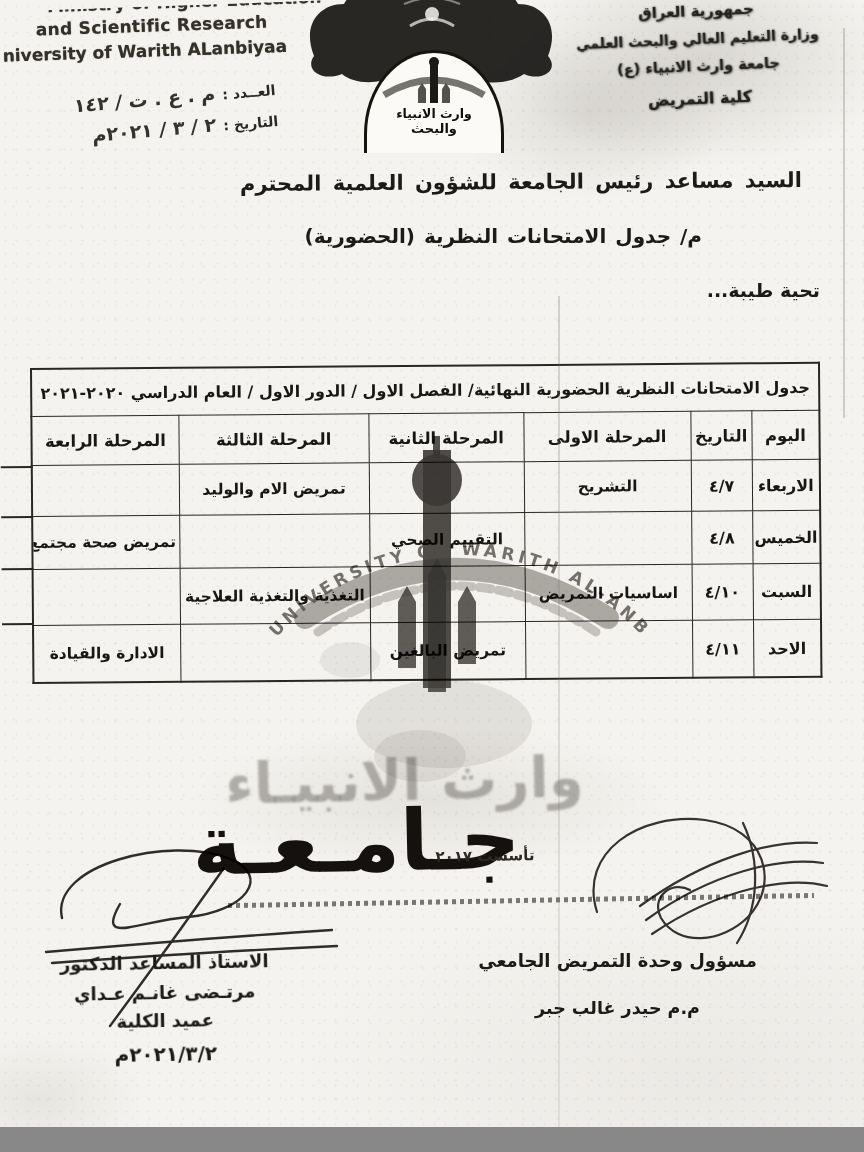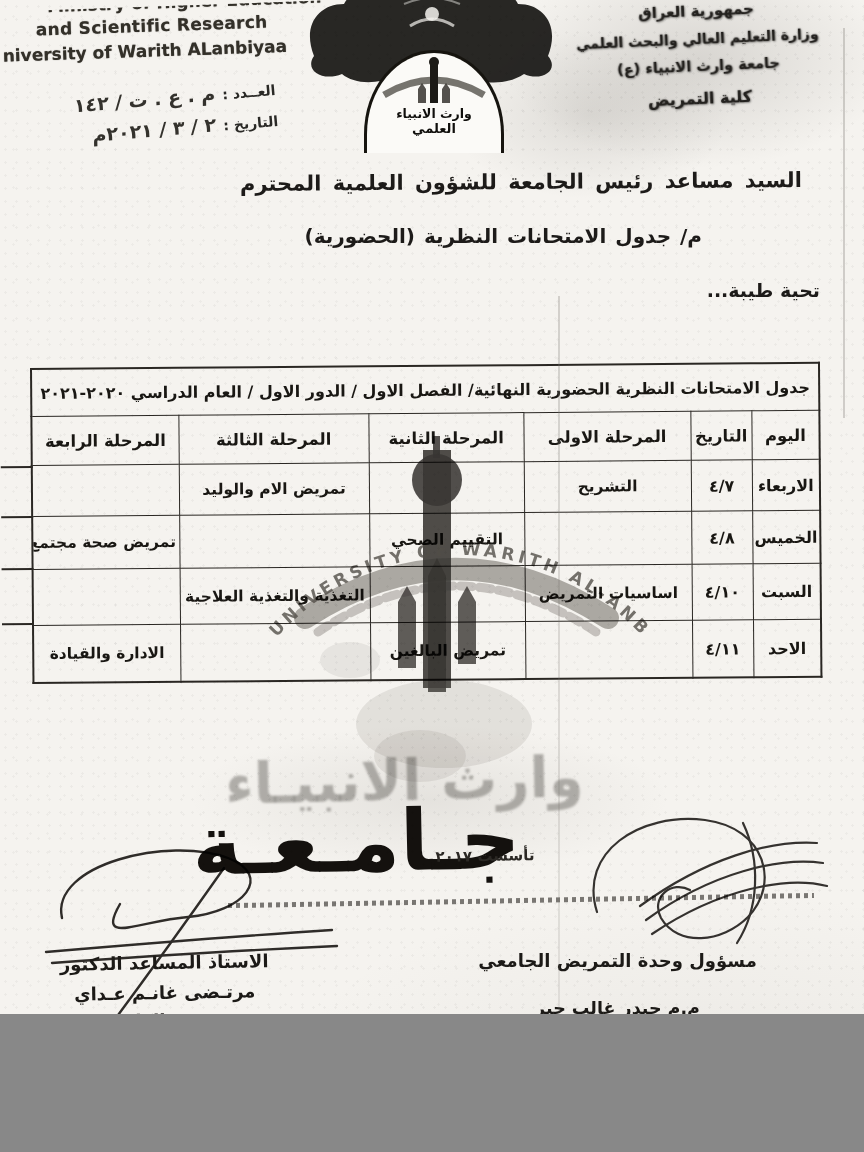--- a/index.html
+++ b/index.html
@@ -1,17 +1,17 @@
 <!DOCTYPE html>
 <html lang="ar"><head>
 <meta charset="utf-8">
 <style>
   html,body{margin:0;padding:0;background:#888;}
   .page{
-    position:relative;width:864px;height:1014px;overflow:hidden;
+    position:relative;width:864px;height:1127px;overflow:hidden;
     font-family:"DejaVu Sans",sans-serif;
     background:
       radial-gradient(ellipse 270px 150px at 700px 60px, rgba(98,94,88,.20), transparent 72%),
       radial-gradient(ellipse 200px 120px at 590px 115px, rgba(98,94,88,.16), transparent 70%),
       radial-gradient(ellipse 320px 100px at 430px 800px, rgba(110,106,98,.12), transparent 75%),
       radial-gradient(ellipse 140px 90px at 40px 1100px, rgba(110,106,98,.10), transparent 75%),
       radial-gradient(ellipse 520px 240px at 700px 1080px, rgba(120,116,108,.08), transparent 80%),
       #f5f3ef;
   }
   .grain{position:absolute;inset:0;pointer-events:none;
@@ -121,21 +121,21 @@
   </svg>
   <div class="emblem">
     <svg width="128" height="52" viewBox="0 0 128 52">
       <path d="M14,42 Q64,12 114,42" stroke="#4a4740" stroke-width="7" fill="none" opacity=".75"></path>
       <rect x="60" y="8" width="8" height="42" fill="#1c1a16"></rect>
       <circle cx="64" cy="9" r="5" fill="#1c1a16"></circle>
       <path d="M48,50 L48,36 L52,30 L56,36 L56,50 Z" fill="#2a2722" opacity=".8"></path>
       <path d="M72,50 L72,36 L76,30 L80,36 L80,50 Z" fill="#2a2722" opacity=".8"></path>
     </svg>
     <div class="emblem-t1">وارث الانبياء</div>
-    <div class="emblem-t2">العلمي</div>
+    <div class="emblem-t2">والبحث</div>
   </div>
 
   <div class="recipient" dir="rtl">السيد مساعد رئيس الجامعة للشؤون العلمية المحترم</div>
   <div class="subject" dir="rtl">م/ جدول الامتحانات النظرية (الحضورية)</div>
   <div class="greeting" dir="rtl">تحية طيبة...</div>
 
   <div class="table-wrap">
     <div class="ext-line" style="top:98px"></div>
     <div class="ext-line" style="top:148px"></div>
     <div class="ext-line" style="top:200px"></div>

